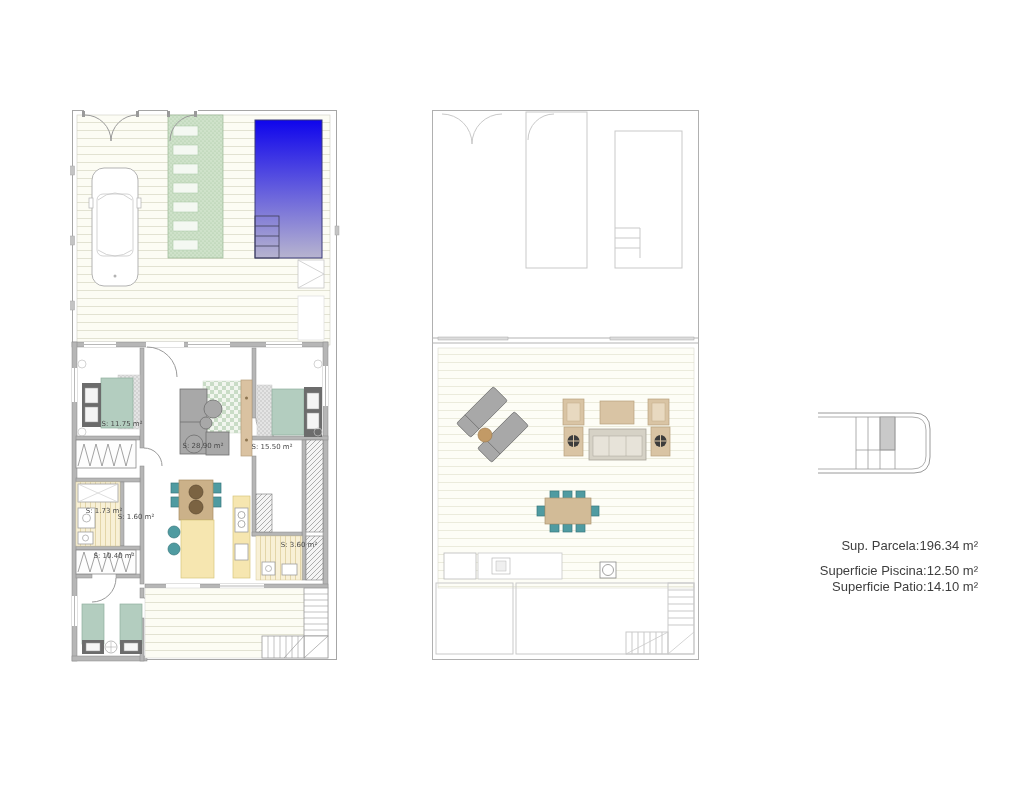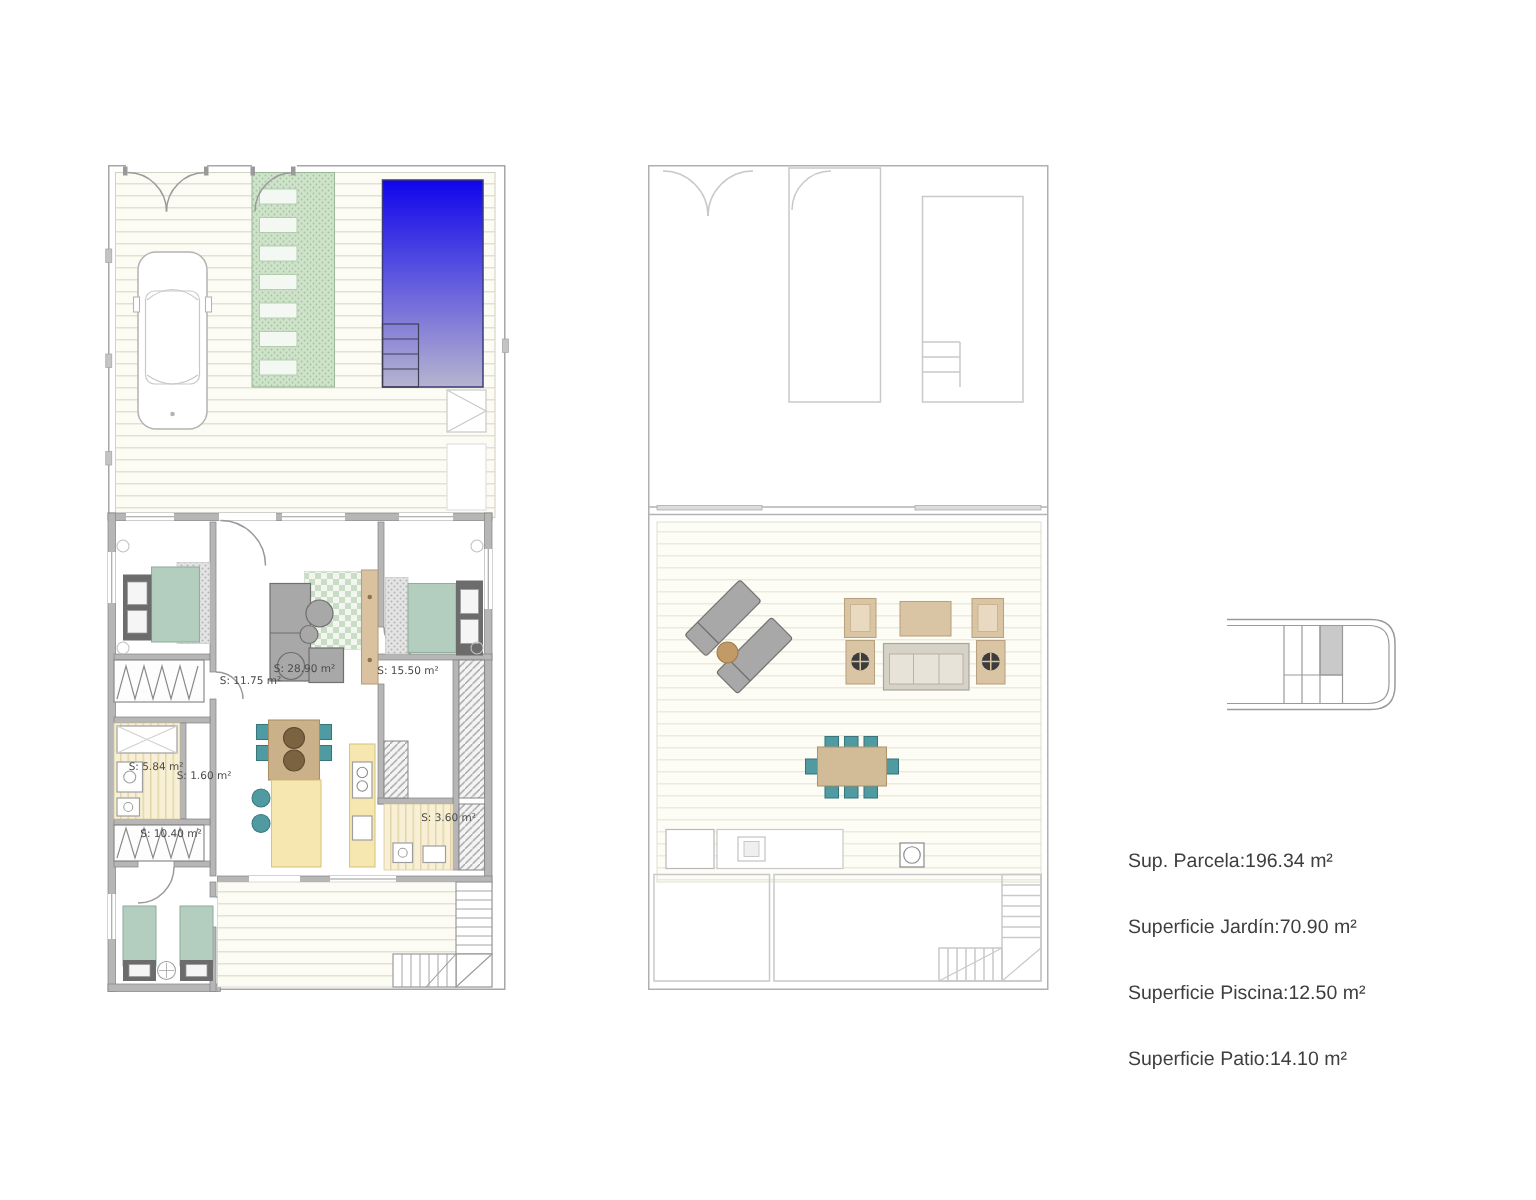--- a/index.html
+++ b/index.html
@@ -5,21 +5,21 @@
   html,body{margin:0;padding:0;background:#ffffff;}
   #canvas{position:relative;width:1024px;height:800px;background:#ffffff;overflow:hidden;
           font-family:"Liberation Sans",sans-serif;}
   .plan{position:absolute;}
   #plan-ground{left:70px;top:106px;width:270px;height:560px;}
   #plan-solarium{left:430px;top:106px;width:272px;height:560px;}
   #stair-detail{left:818px;top:410px;width:124px;height:70px;position:absolute;}
   .room-label{position:absolute;transform:translate(-50%,-50%);font-family:"DejaVu Sans",sans-serif;
               font-size:7px;color:#4a4a4a;white-space:nowrap;letter-spacing:0;}
   #legend{position:absolute;left:752px;top:538px;width:226px;color:#3e3e3e;font-size:13px;}
-  .legend-row{display:flex;justify-content:flex-start;line-height:16px;height:16px;margin-top:28px;}
+  .legend-row{display:flex;justify-content:flex-end;line-height:16px;height:16px;}
   .legend-row.g1{margin-bottom:9px;}
   .legend-row.g2{margin-bottom:8px;}
   .legend-val{text-align:right;}
   
   .w{fill:#b6b6b6;stroke:#878787;stroke-width:.5;}
   .tl{fill:none;stroke:#9a9a9a;stroke-width:1;}
   .gl{fill:none;stroke:#c9c9c9;stroke-width:1;}
   .fx{fill:#ffffff;stroke:#9e9e9e;stroke-width:.8;}
   .grn{fill:#b3cdbf;stroke:#90af9f;stroke-width:.7;}
   .dk{fill:#6c6c6c;stroke:none;}
@@ -285,24 +285,24 @@
         <rect x="234" y="482" width="24" height="48" fill="#ffffff" stroke="#9a9a9a" stroke-width="0.8"></rect>
         <path d="M234,488 H258 M234,494 H258 M234,500 H258 M234,506 H258 M234,512 H258 M234,518 H258 M234,524 H258" stroke="#9a9a9a" stroke-width="0.6" fill="none"></path>
         <rect x="234" y="530" width="24" height="22" fill="#ffffff" stroke="#9a9a9a" stroke-width="0.8"></rect>
         <line x1="234" y1="552" x2="258" y2="530" stroke="#9a9a9a" stroke-width="0.7"></line>
         <rect x="192" y="530" width="42" height="22" fill="#ffffff" stroke="#9a9a9a" stroke-width="0.8"></rect>
         <path d="M198,530 V552 M204,530 V552 M210,530 V552 M216,530 V552 M222,530 V552 M228,530 V552" stroke="#9a9a9a" stroke-width="0.6" fill="none"></path>
         <line x1="214" y1="552" x2="234" y2="530" stroke="#9a9a9a" stroke-width="0.7"></line>
       </g>
     </svg>
 
-    <span class="room-label" style="left:52px;top:348px;margin-left:45px;">S: 11.75 m²</span>
+    <span class="room-label" style="left:52px;top:318px;">S: 11.75 m²</span>
     <span class="room-label" style="left:133px;top:340px;">S: 28.90 m²</span>
     <span class="room-label" style="left:202px;top:341px;">S: 15.50 m²</span>
-    <span class="room-label" style="left:34px;top:405px;">S: 5.84 m²</span>
+    <span class="room-label" style="left:34px;top:405px;">S: 1.73 m²</span>
     <span class="room-label" style="left:66px;top:411px;">S: 1.60 m²</span>
     <span class="room-label" style="left:207px;top:439px;margin-left:22px;">S: 3.60 m²</span>
     <span class="room-label" style="left:44px;top:450px;">S: 10.40 m²</span>
   </div>
 
   <div id="plan-solarium" class="plan">
     <svg width="272" height="560" viewBox="0 0 272 560">
       <defs>
         <pattern id="deckB" width="8" height="8" patternUnits="userSpaceOnUse">
           <rect width="8" height="8" fill="#fdfdf6"></rect>
@@ -411,24 +411,20 @@
       <line x1="38" y1="40" x2="77" y2="40" stroke="#9a9a9a" stroke-width="0.8"></line>
     </svg>
   </div>
 
   <div id="legend">
     <div class="legend-row g1">
       <span>Sup. Parcela:</span>
       <span class="legend-val">196.34 m²</span>
     </div>
     <div class="legend-row">
-      <span>Superficie Jardín:</span>
-      <span class="legend-val">70.90 m²</span>
-    </div>
-    <div class="legend-row">
       <span>Superficie Piscina:</span>
       <span class="legend-val">12.50 m²</span>
     </div>
     <div class="legend-row">
       <span>Superficie Patio:</span>
       <span class="legend-val">14.10 m²</span>
     </div>
   </div>
 
 </div>

